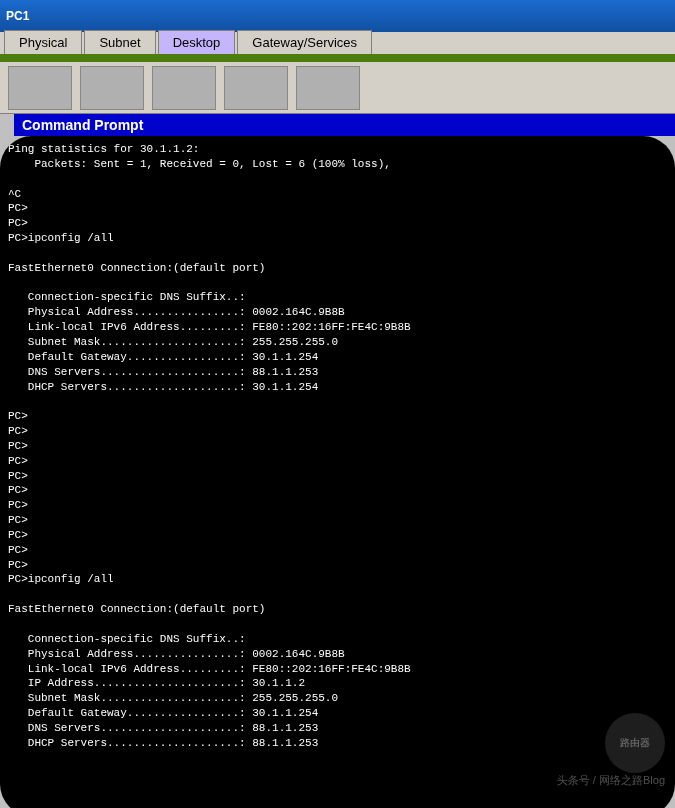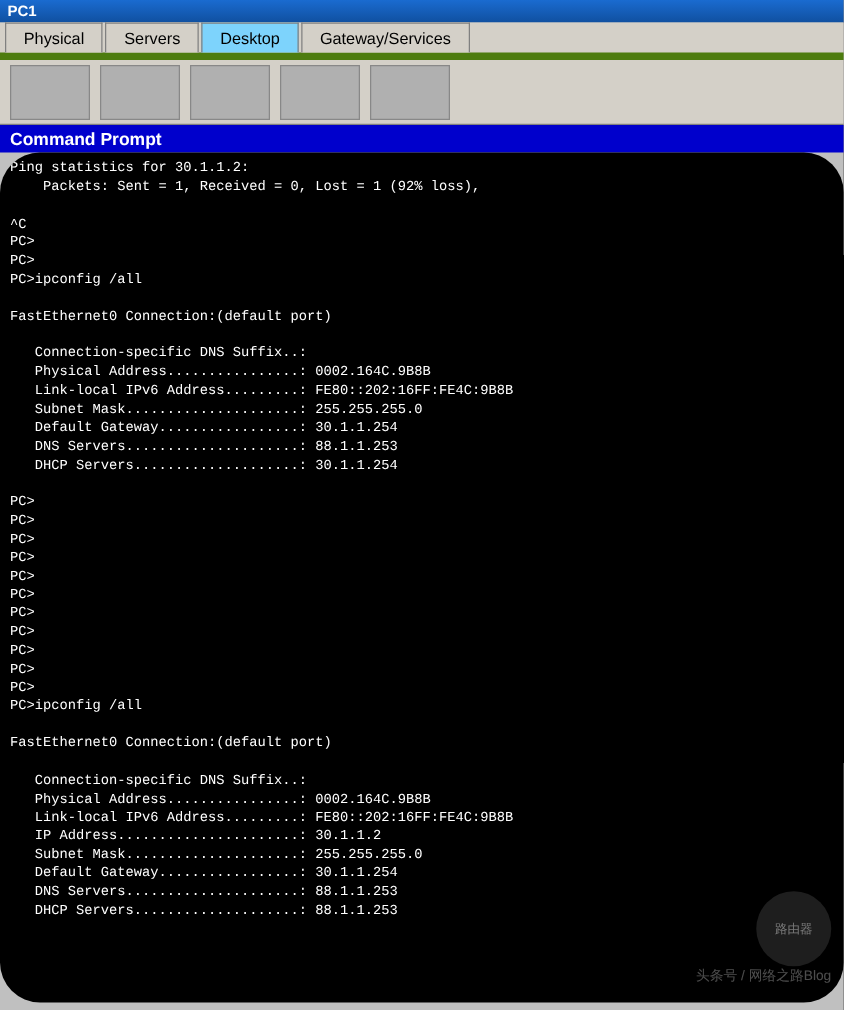--- a/index.html
+++ b/index.html
@@ -13,52 +13,52 @@
 
     
     .title-bar {
       background: linear-gradient(to bottom, #1a6bd0, #1050a0);
       color: white;
       font-size: 12px;
       font-family: Arial, sans-serif;
       padding: 2px 6px;
       display: flex;
       align-items: center;
-      height: 18px;
+      height: 32px;
     }
     .title-bar-text {
       flex: 1;
       font-weight: bold;
     }
 
     
     .tab-bar {
       background: #d4d0c8;
       display: flex;
       align-items: flex-end;
       padding-left: 4px;
       height: 30px;
-      border-bottom: 6px solid #4d7c0f;
+      border-bottom: 8px solid #4d7c0f;
     }
     .tab {
       padding: 4px 14px;
       font-size: 13px;
       font-family: Arial, sans-serif;
       cursor: pointer;
       border: 1px solid #808080;
       border-bottom: none;
       background: #d4d0c8;
       margin-right: 2px;
       color: #000;
       height: 24px;
       display: flex;
       align-items: center;
     }
     .tab.active {
-      background: #7dd3fc;
+      background: #c4b5fd;
       font-weight: normal;
     }
 
     
     .icon-bar {
       background: #d4d0c8;
       height: 52px;
       display: flex;
       align-items: center;
       padding: 4px 8px;
@@ -73,20 +73,21 @@
     }
 
     
     .cmd-title-bar {
       background: #0000cc;
       color: #ffffff;
       font-size: 14px;
       font-family: Arial, sans-serif;
       padding: 3px 8px;
       font-weight: bold;
+      margin-left: 14px;
     }
 
     .cmd-body {
       background: #000000;
       color: #ffffff;
       font-size: 11px;
       font-family: 'Courier New', Courier, monospace;
       padding: 6px 8px;
       height: calc(808px - 22px - 30px - 52px - 24px);
       overflow: hidden;
@@ -129,40 +130,40 @@
   </style>
 </head>
 <body>
 
 <div class="title-bar">
   <span class="title-bar-text">PC1</span>
 </div>
 
 <div class="tab-bar">
   <div class="tab">Physical</div>
-  <div class="tab">Servers</div>
+  <div class="tab">Subnet</div>
   <div class="tab active">Desktop</div>
   <div class="tab">Gateway/Services</div>
 </div>
 
 <div class="icon-bar">
   <div class="icon-placeholder"></div>
   <div class="icon-placeholder"></div>
   <div class="icon-placeholder"></div>
   <div class="icon-placeholder"></div>
   <div class="icon-placeholder"></div>
 </div>
 
 <div class="cmd-title-bar">
   <span>Command Prompt</span>
 </div>
 
 <div class="cmd-body" id="cmd-body">
 <span class="cmd-line">Ping statistics for 30.1.1.2:</span>
-    <span class="cmd-line">    Packets: Sent = 1, Received = 0, Lost = 1 (92% loss),</span>
+    <span class="cmd-line">    Packets: Sent = 1, Received = 0, Lost = 6 (100% loss),</span>
     <span class="cmd-line">&nbsp;</span>
     <span class="cmd-line">^C</span>
     <span class="cmd-line">PC&gt;</span>
     <span class="cmd-line">PC&gt;</span>
     <span class="cmd-line">PC&gt;ipconfig /all</span>
     <span class="cmd-line">&nbsp;</span>
     <span class="cmd-line">FastEthernet0 Connection:(default port)</span>
     <span class="cmd-line">&nbsp;</span>
     <span class="cmd-line">   Connection-specific DNS Suffix..:</span>
     <span class="cmd-line">   Physical Address................: 0002.164C.9B8B</span>

